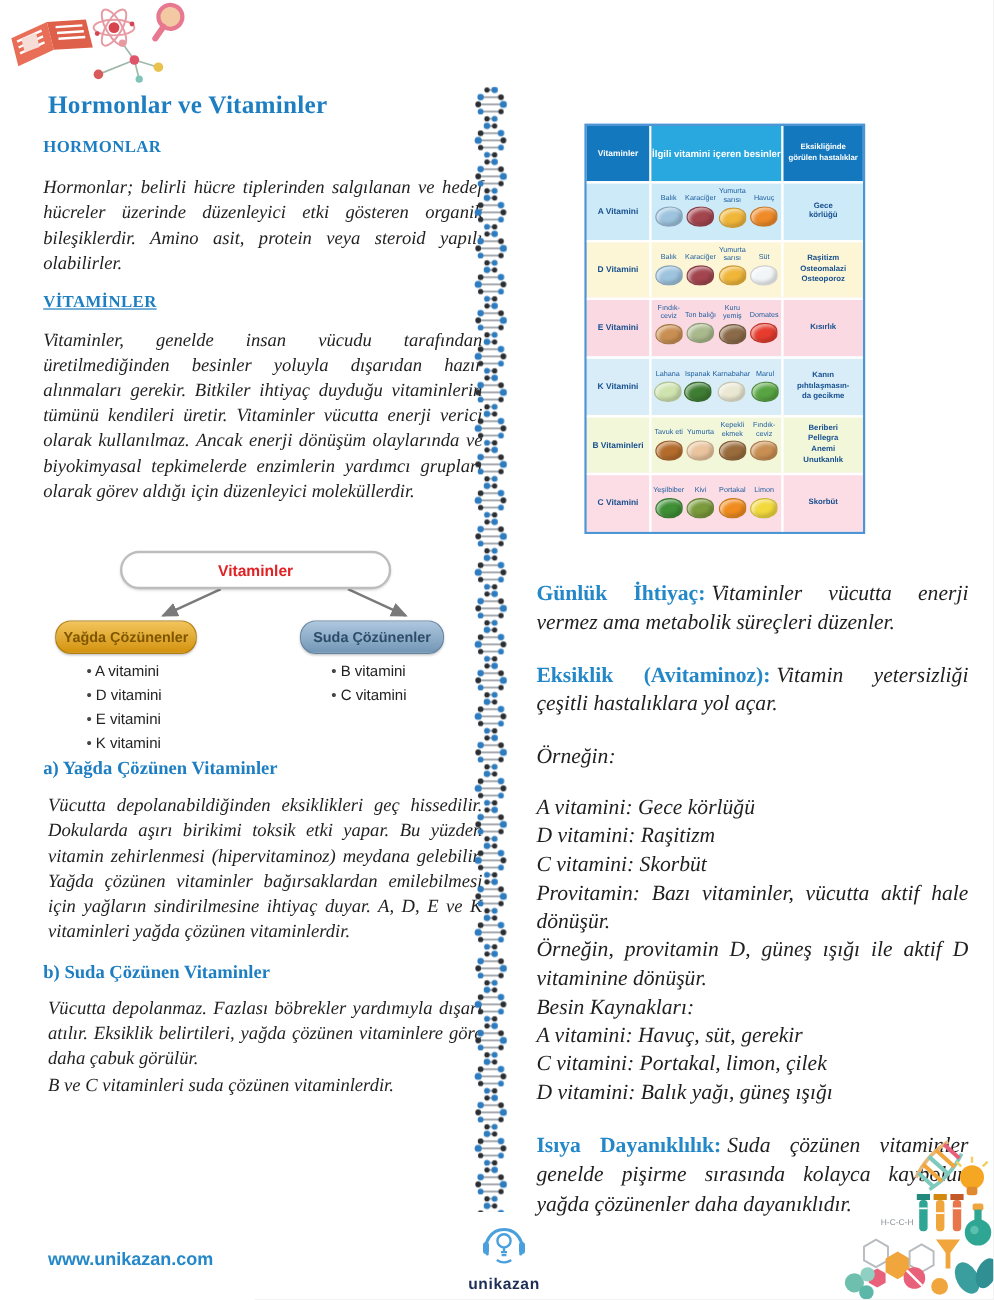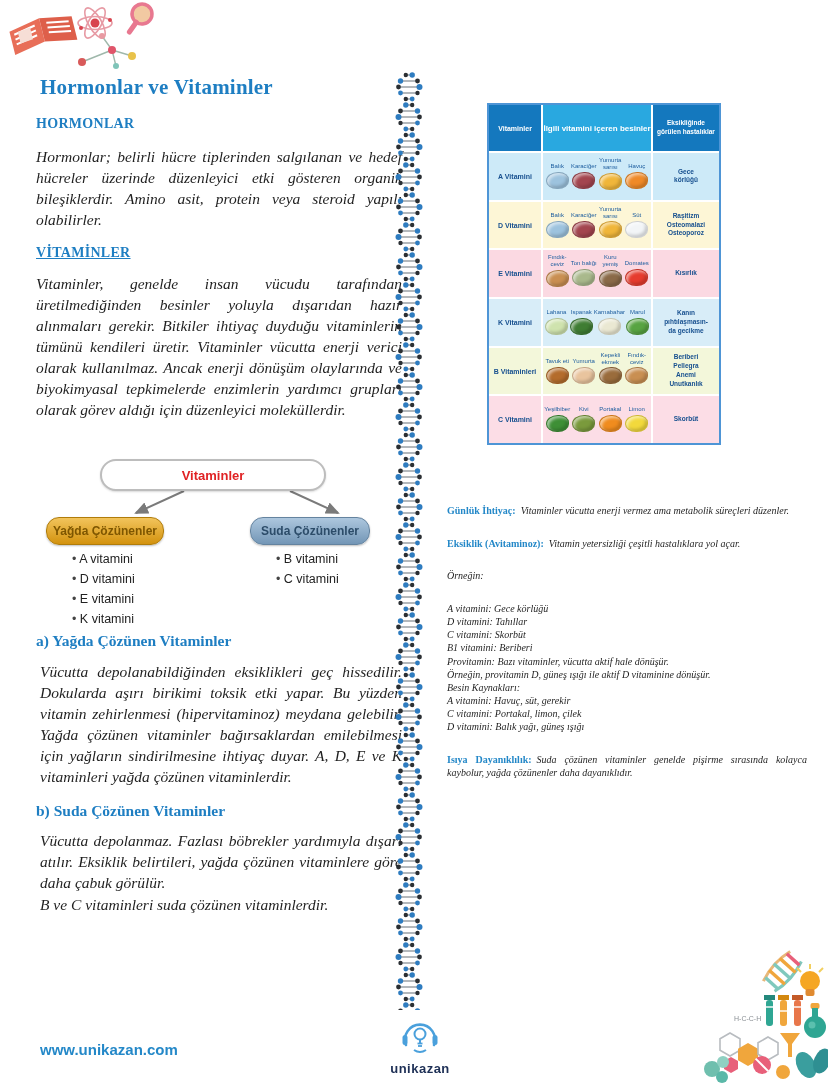--- a/index.html
+++ b/index.html
@@ -57,21 +57,21 @@
   .thead .tlabel{font-size:7px;}
   .thead .thm{font-size:8px;font-weight:bold;text-align:center;}
   .thead .tdisease{color:#fff;font-size:6.5px;}
   .tfoods{flex:1;display:flex;align-items:stretch;padding:2px 1px;}
   .food{flex:1;display:flex;flex-direction:column;align-items:center;justify-content:flex-start;padding-top:2px;}
   .fname{font-size:6px;color:#1b5c9e;line-height:1.15;text-align:center;min-height:13px;display:flex;align-items:flex-end;justify-content:center;}
   .fblob{width:21px;height:15px;border-radius:55% 45% 50% 50%;margin-top:2px;
          border:1px solid rgba(0,0,0,.15);box-shadow:inset 2px 2px 3px rgba(255,255,255,.55), inset -2px -2px 3px rgba(0,0,0,.18);}
 
   
-  .rightcol{position:absolute;left:447px;top:494px;width:360px;font-size:10px;line-height:1.36;text-align:justify;font-family:Liberation Serif, serif;}
+  .rightcol{position:absolute;left:447px;top:464px;width:360px;font-size:18px;line-height:1.36;text-align:justify;font-family:Liberation Serif, serif;}
   .rblock{margin-bottom:19px;}
   .blue-label{color:#2488c8;font-weight:bold;font-style:normal;margin-right:5px;}
   .ritalic{font-style:italic;}
   .exlines div{font-style:italic;line-height:1.32;}
 
   
   .deco-tl{position:absolute;left:0;top:0;}
   .deco-br{position:absolute;right:0;bottom:0;}
 </style>
 </head>
@@ -357,23 +357,22 @@
 
   <div class="rightcol">
     <p class="rblock"><span class="blue-label">Günlük İhtiyaç:</span><span class="ritalic">Vitaminler vücutta enerji vermez ama metabolik süreçleri düzenler.</span></p>
 
     <p class="rblock"><span class="blue-label">Eksiklik (Avitaminoz):</span><span class="ritalic">Vitamin yetersizliği çeşitli hastalıklara yol açar.</span></p>
 
     <p class="rblock ritalic">Örneğin:</p>
 
     <div class="rblock exlines">
       <div>A vitamini: Gece körlüğü</div>
-      <div>D vitamini: Tahıllar</div>
+      <div>D vitamini: Raşitizm</div>
       <div>C vitamini: Skorbüt</div>
-      <div>B1 vitamini: Beriberi</div>
       <div>Provitamin: Bazı vitaminler, vücutta aktif hale dönüşür.</div>
       <div>Örneğin, provitamin D, güneş ışığı ile aktif D vitaminine dönüşür.</div>
       <div>Besin Kaynakları:</div>
       <div>A vitamini: Havuç, süt, gerekir</div>
       <div>C vitamini: Portakal, limon, çilek</div>
       <div>D vitamini: Balık yağı, güneş ışığı</div>
     </div>
 
     <p class="rblock"><span class="blue-label">Isıya Dayanıklılık:</span><span class="ritalic">Suda çözünen vitaminler genelde pişirme sırasında kolayca kaybolur, yağda çözünenler daha dayanıklıdır.</span></p>
   </div>

